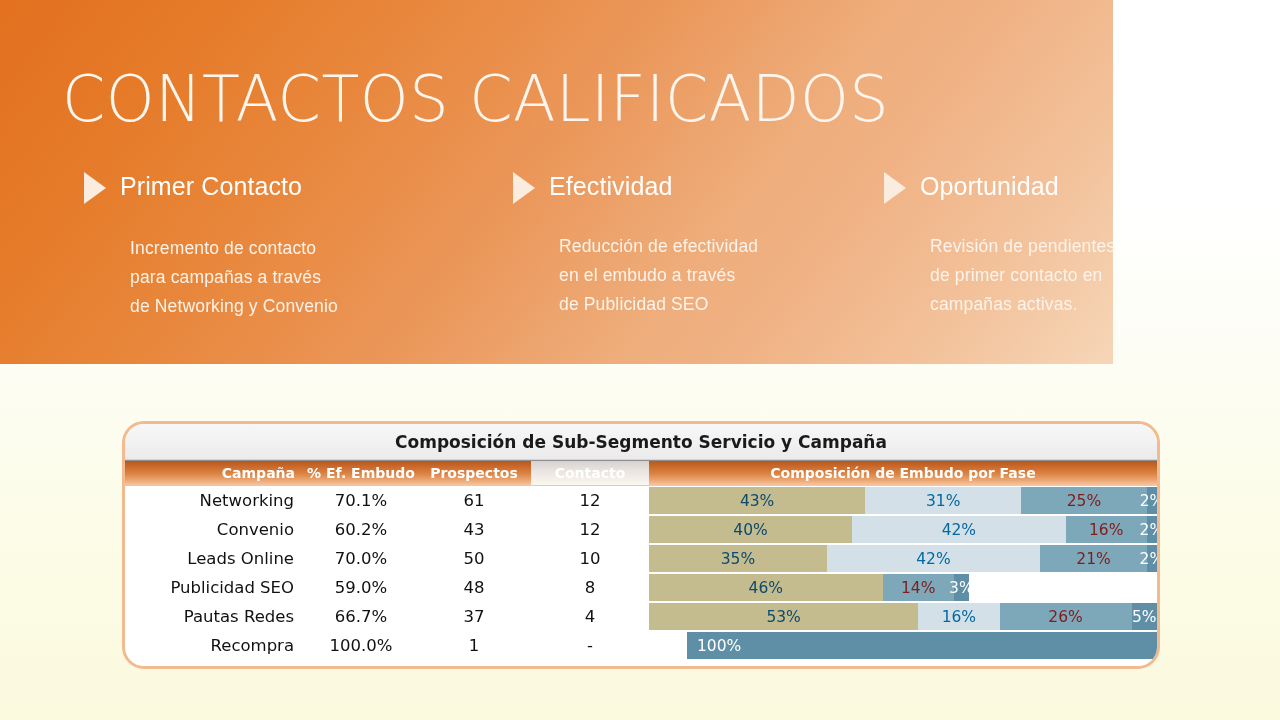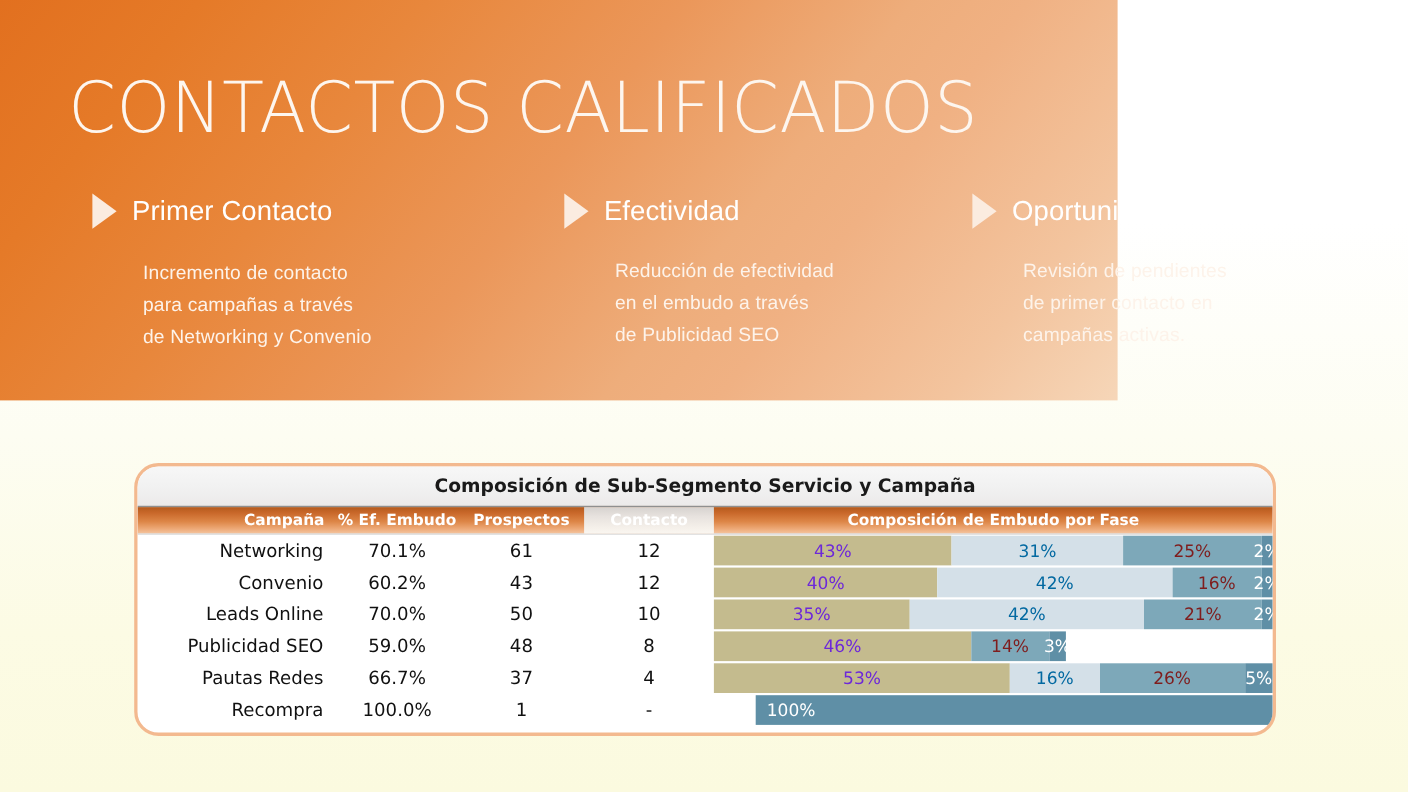--- a/index.html
+++ b/index.html
@@ -6,21 +6,21 @@
   html, body { width:1280px; height:720px; }
   body {
     font-family: "Liberation Sans", sans-serif;
     background: linear-gradient(to bottom, #ffffff 0%, #ffffff 28%, #fdfdf2 55%, #fcfbe4 80%, #fbfadf 100%);
     position: relative;
     overflow: hidden;
   }
 
   
   .banner {
-    position:absolute; left:0; top:0; width:1016px; height:364px;
+    position:absolute; left:0; top:0; width:1113px; height:364px;
     background: linear-gradient(128deg,
         #e2701f 0%, #e57a28 14%, #e8873c 30%,
         #eb975a 48%, #ee a d7b 64%, #f0b183 72%,
         #f3c49e 88%, #f6d6b8 100%);
     background: linear-gradient(128deg,
         #e2701f 0%, #e57a28 14%, #e8873c 30%,
         #eb975a 48%, #eead7b 64%, #f0b183 72%,
         #f3c49e 88%, #f6d6b8 100%);
   }
   .deck-title {
@@ -29,21 +29,21 @@
     color:#fdf6ef; white-space:nowrap;
     font-family:"DejaVu Sans", sans-serif;
     transform: scaleX(0.97); transform-origin:left top;
   }
 
   .col { position:absolute; top:172px; }
   .col-1 { left:84px; width:400px; }
   .col-2 { left:513px; width:400px; }
   .col-3 { left:884px; width:400px; }
 
-  .col-head { display:flex; align-items:center; gap:14px; height:40px; }
+  .col-head { display:flex; align-items:flex-start; gap:14px; height:40px; }
   .tri {
     width:0; height:0;
     border-left:22px solid #fbece0;
     border-top:16px solid transparent;
     border-bottom:16px solid transparent;
     flex:0 0 auto;
   }
   .col-title {
     font-size:25px; color:#ffffff; font-weight:400; letter-spacing:0.1px;
     white-space:nowrap;
@@ -98,21 +98,21 @@
   }
   .cell.right { justify-content:flex-end; padding-right:11px; }
   .cell.center { justify-content:center; }
 
   .barwrap { position:relative; display:flex; align-items:center; height:29px; padding:1px 0; }
   .seg {
     height:27px; display:flex; align-items:center; justify-content:center;
     font-size:15.5px; font-family:"DejaVu Sans", sans-serif;
     overflow:visible; white-space:nowrap; position:relative;
   }
-  .seg.s1 { background:#c4bb8e; color:#6d28d9; }
+  .seg.s1 { background:#c4bb8e; color:#0c4a6e; }
   .seg.s2 { background:#d4e0e8; color:#0369a1; }
   .seg.s3 { background:#7da8b9; color:#7f1d1d; }
   .seg.s4 { background:#5f8fa6; color:#ffffff; }
   .seg.full { background:#5f8fa6; color:#ffffff; justify-content:flex-start; padding-left:10px; }
   .row:last-child .barwrap .seg.full { }
 </style>
 </head>
 <body>
 
 <div class="banner">

